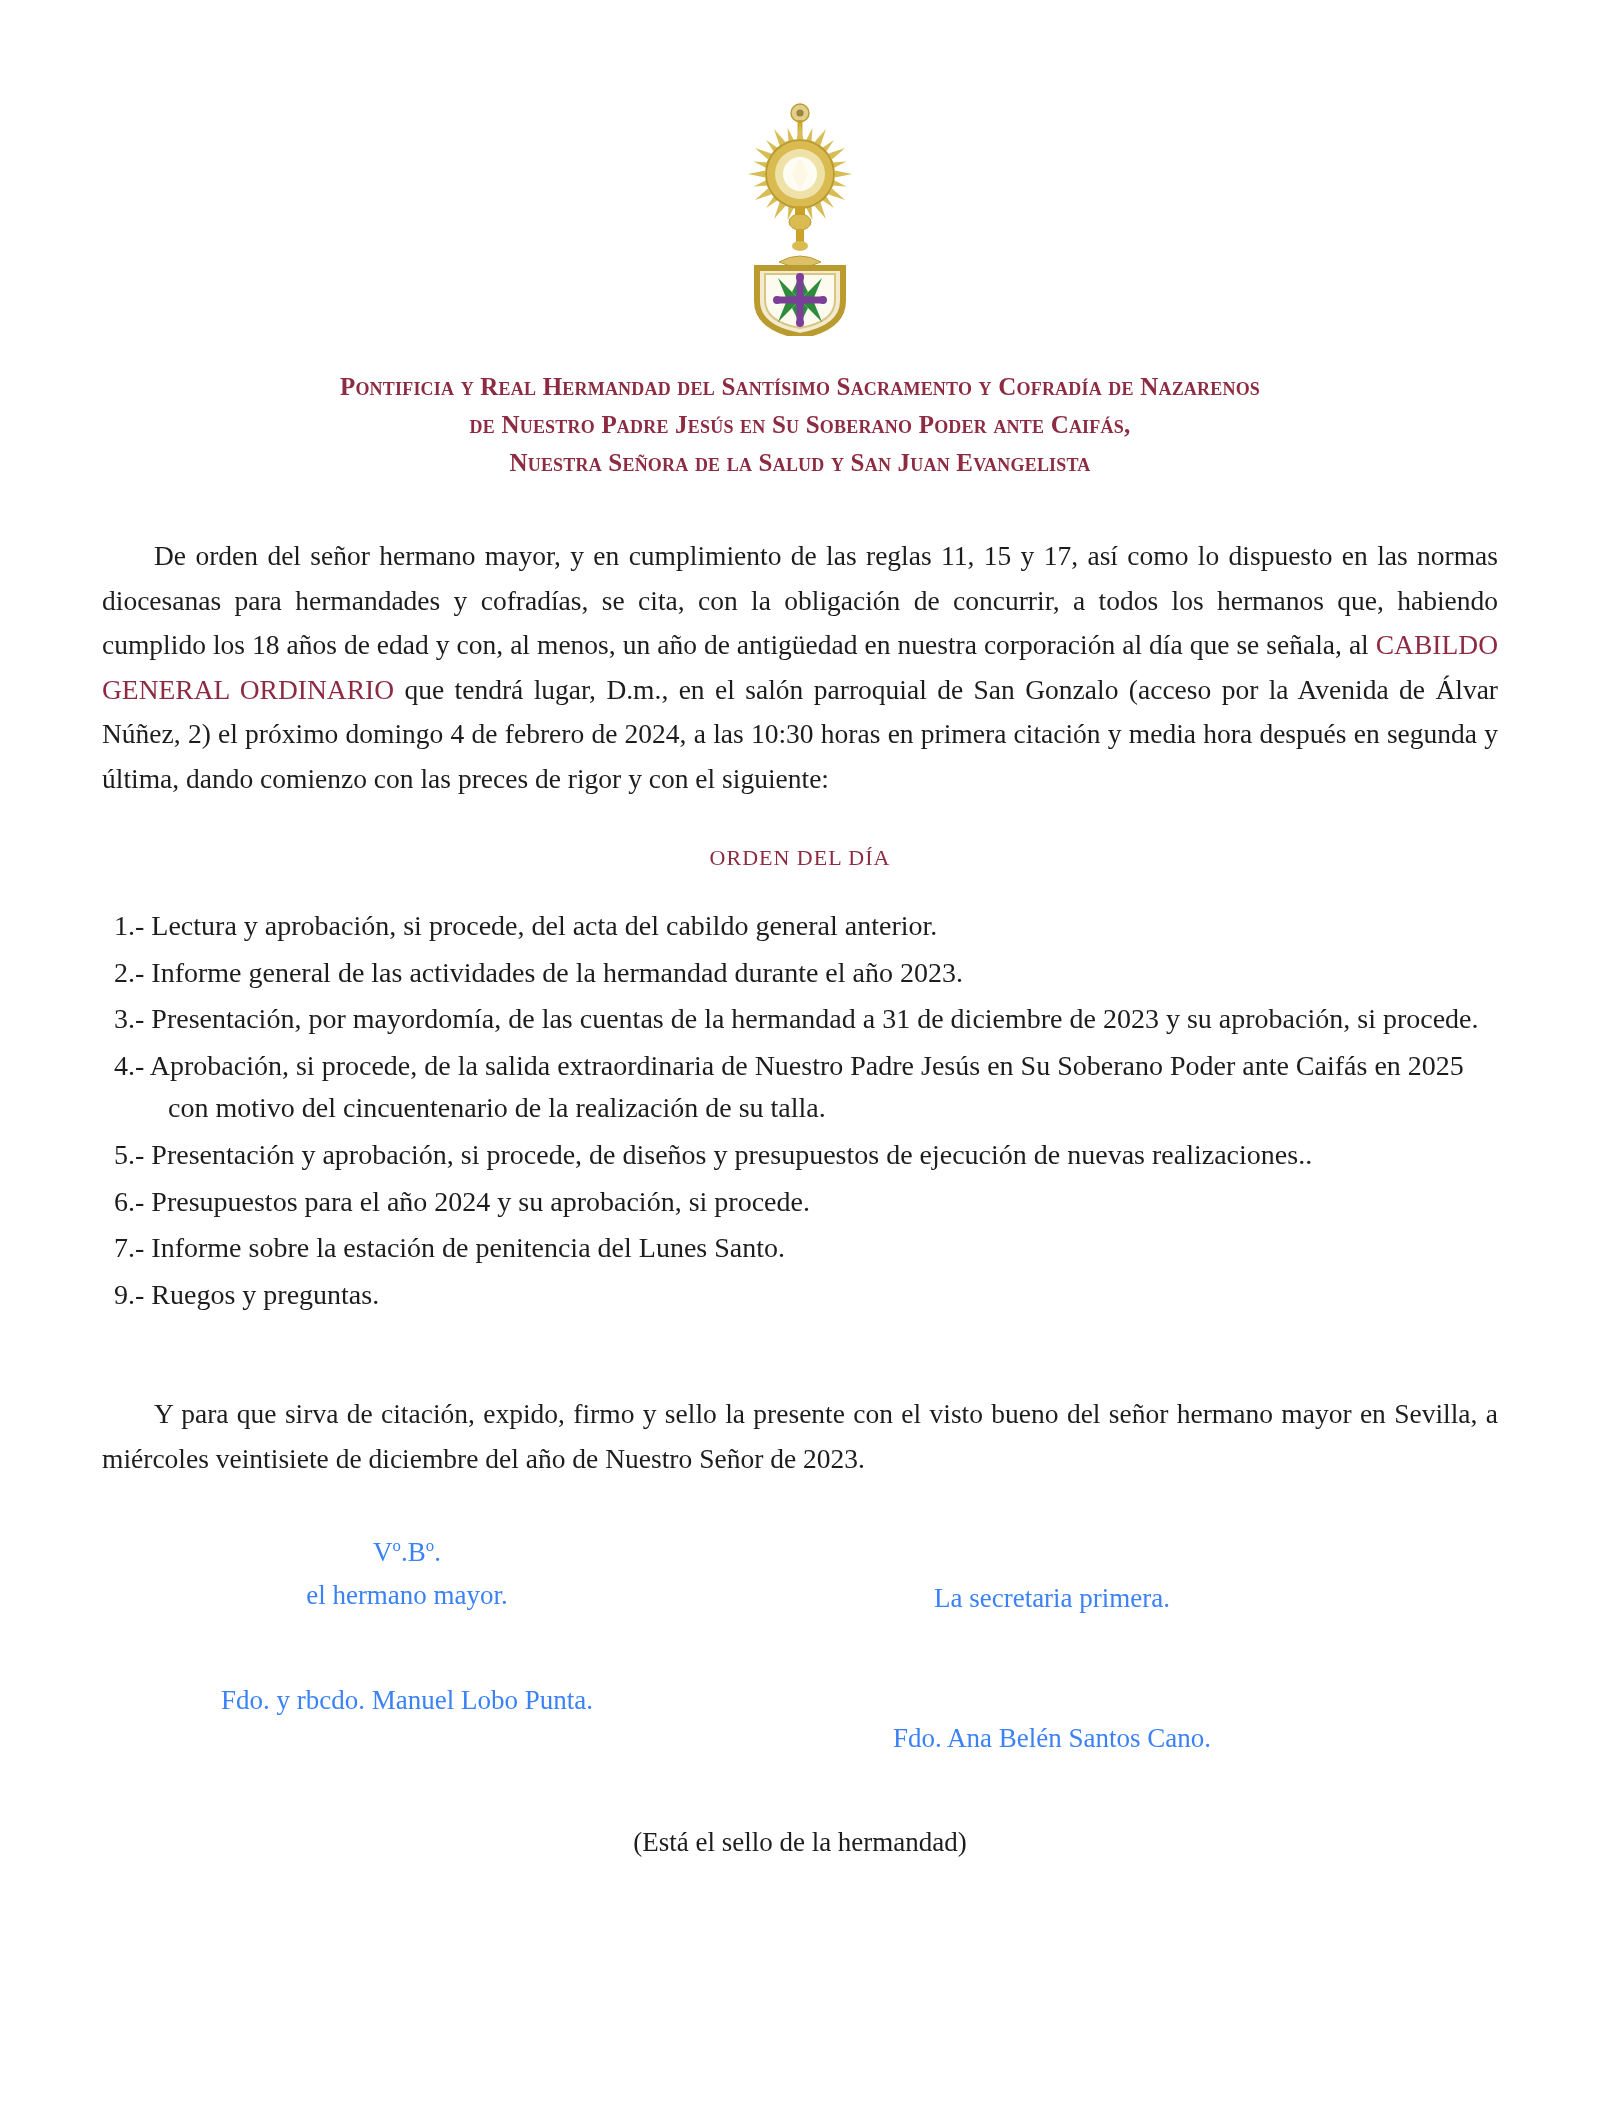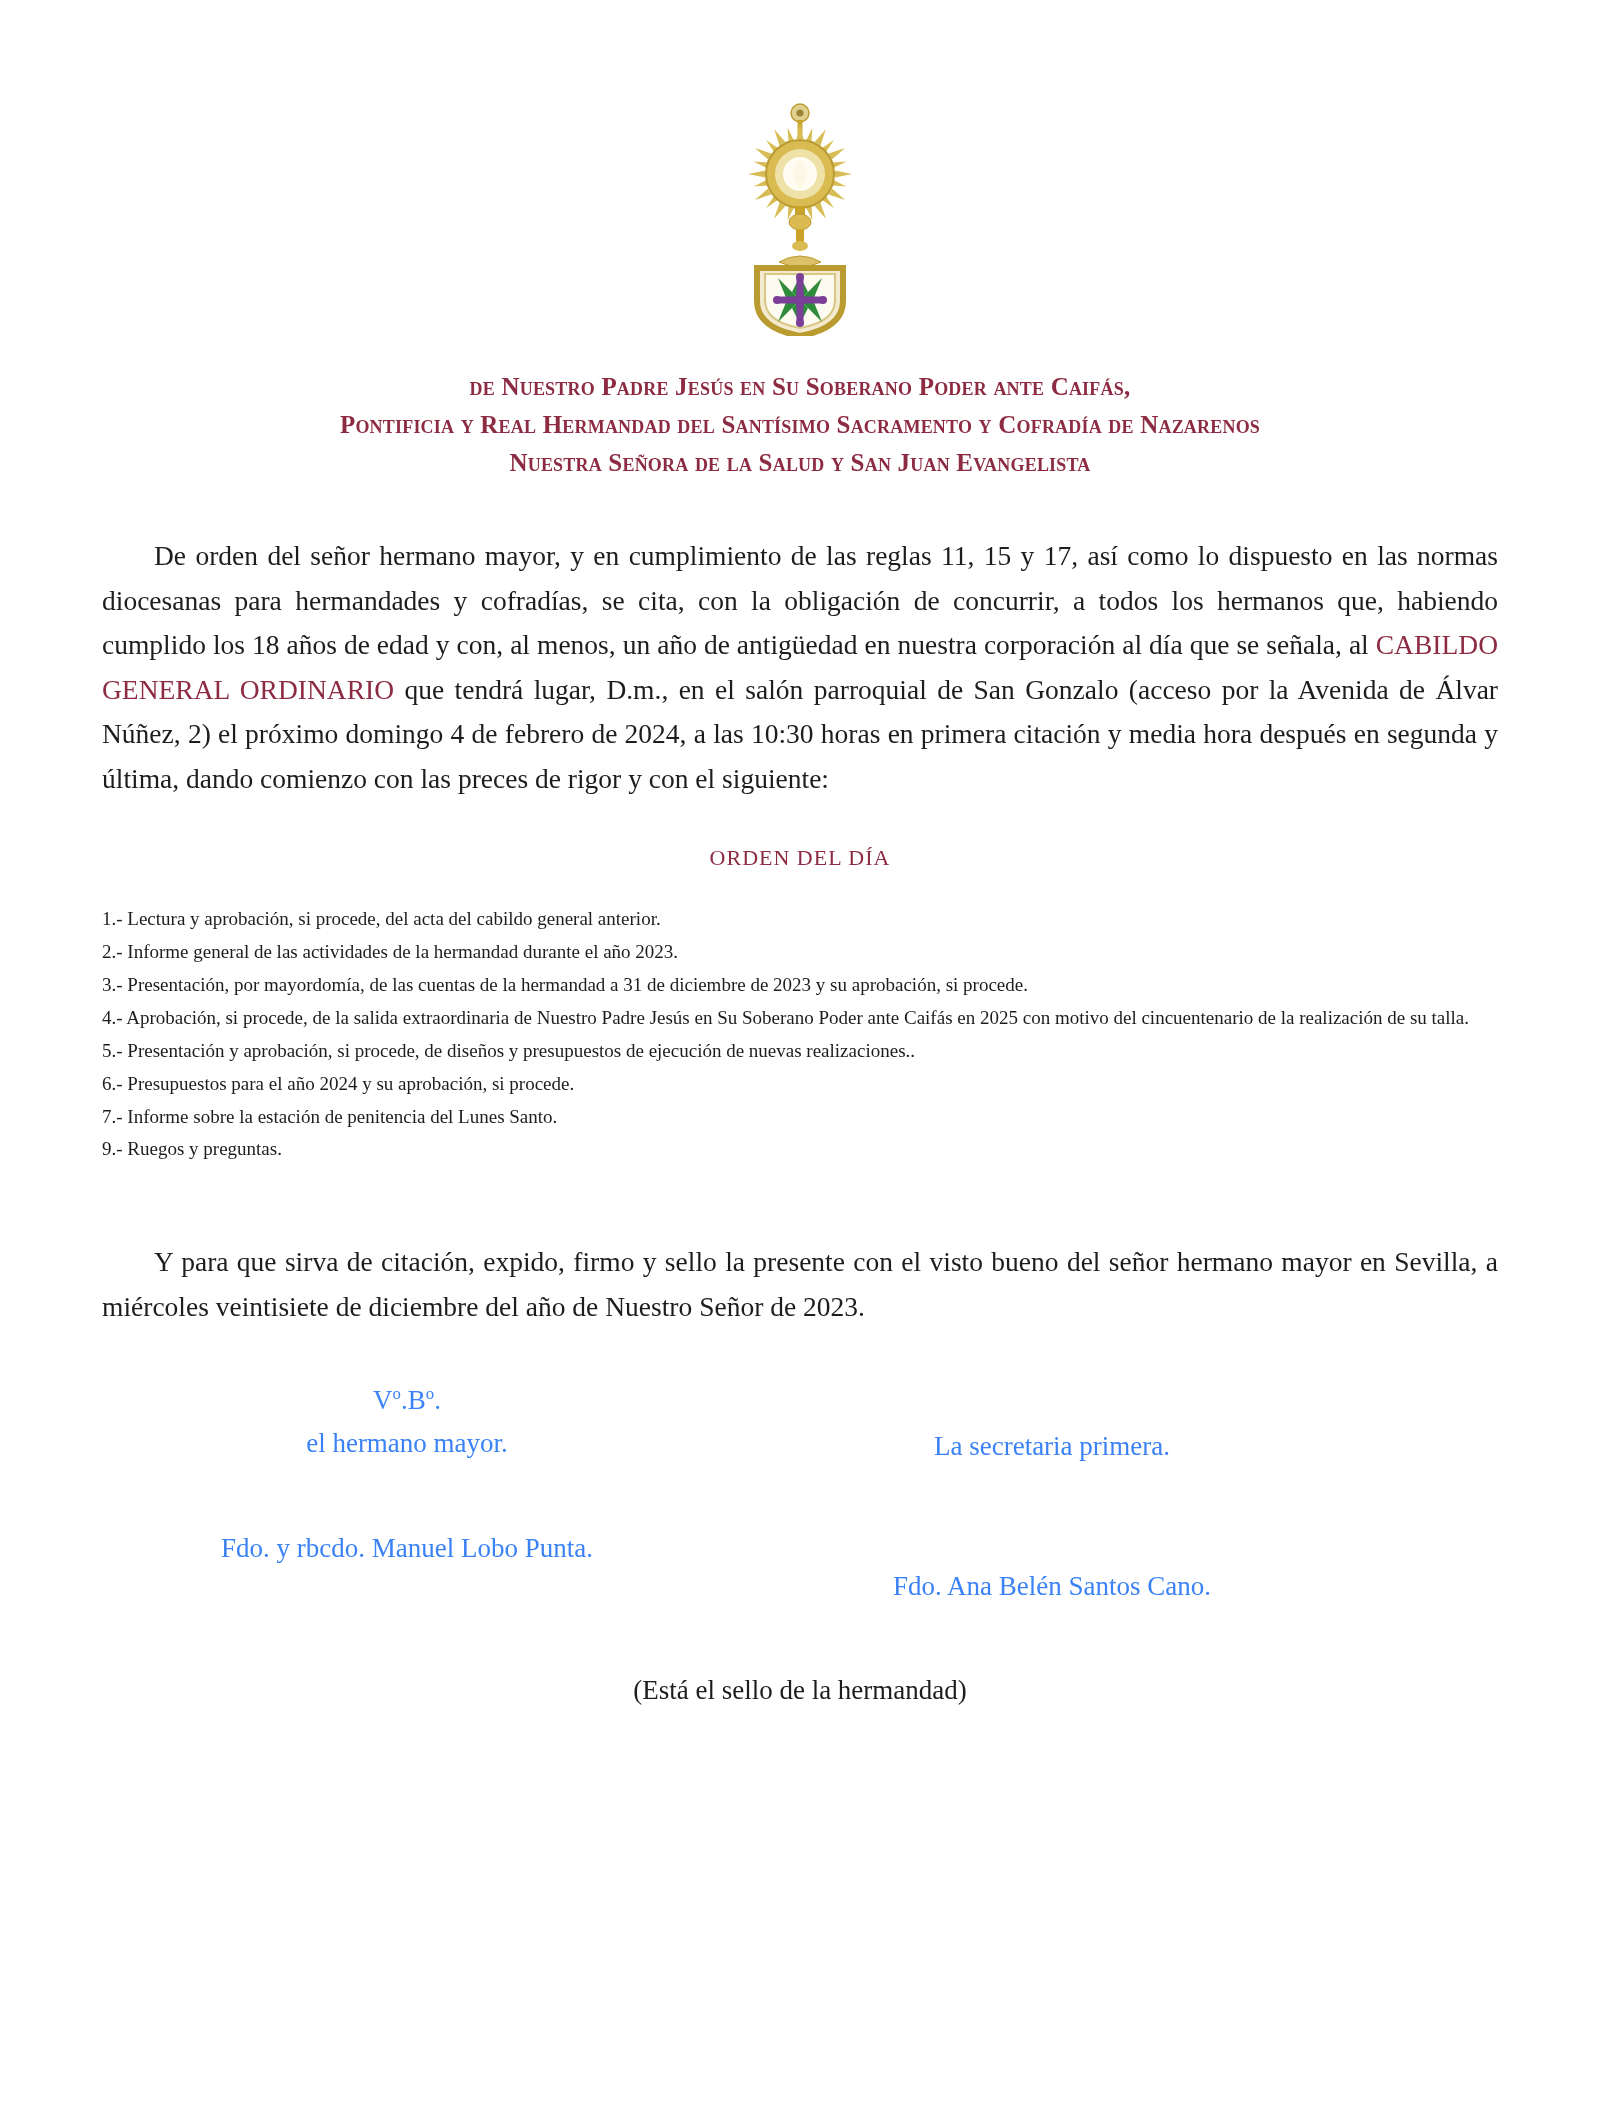--- a/index.html
+++ b/index.html
@@ -76,23 +76,23 @@
     color: #8d2b42;
     font-size: 22px;
     letter-spacing: 1px;
     margin-top: 44px;
     margin-bottom: 34px;
   }
 
   
   .agenda-list {
     list-style: none;
-    margin: 0;
+    margin: 12px;
     padding: 0;
-    font-size: 19px;
+    font-size: 28px;
     line-height: 1.52;
     color: #1d1d1d;
   }
   .agenda-list li {
     margin: 0 0 4px 0;
     text-align: left;
   }
   .agenda-list li.wrap-indent {
     padding-left: 54px;
     text-indent: -54px;
@@ -296,22 +296,22 @@
           <circle cx="105" cy="181" r="4"></circle>
           <circle cx="105" cy="227" r="4"></circle>
           <circle cx="82" cy="204" r="4"></circle>
           <circle cx="128" cy="204" r="4"></circle>
         </g>
       </g>
     </svg>
   </div>
 
   <div class="corp-heading">
+    <span class="hl">Pontificia y Real Hermandad del Santísimo Sacramento y Cofradía de Nazarenos</span>
     <span class="hl">de Nuestro Padre Jesús en Su Soberano Poder ante Caifás,</span>
-    <span class="hl">Pontificia y Real Hermandad del Santísimo Sacramento y Cofradía de Nazarenos</span>
     <span class="hl">Nuestra Señora de la Salud y San Juan Evangelista</span>
   </div>
 
   <p class="body-para"><span>De orden del señor hermano mayor, y en cumplimiento de las reglas 11, 15 y 17, así como lo dispuesto en las normas diocesanas para hermandades y cofradías, se cita, con la obligación de concurrir, a todos los hermanos que, habiendo cumplido los 18 años de edad y con, al menos, un año de antigüedad en nuestra corporación al día que se señala, al </span><span class="emph-red">CABILDO GENERAL ORDINARIO</span><span> que tendrá lugar, D.m., en el salón parroquial de San Gonzalo (acceso por la Avenida de Álvar Núñez, 2) el próximo domingo 4 de febrero de 2024, a las 10:30 horas en primera citación y media hora después en segunda y última, dando comienzo con las preces de rigor y con el siguiente:</span></p>
 
   <div class="agenda-title">ORDEN DEL DÍA</div>
 
   <ol class="agenda-list">
     <li class="justify">1.- Lectura y aprobación, si procede, del acta del cabildo general anterior.</li>
     <li class="justify">2.- Informe general de las actividades de la hermandad durante el año 2023.</li>

